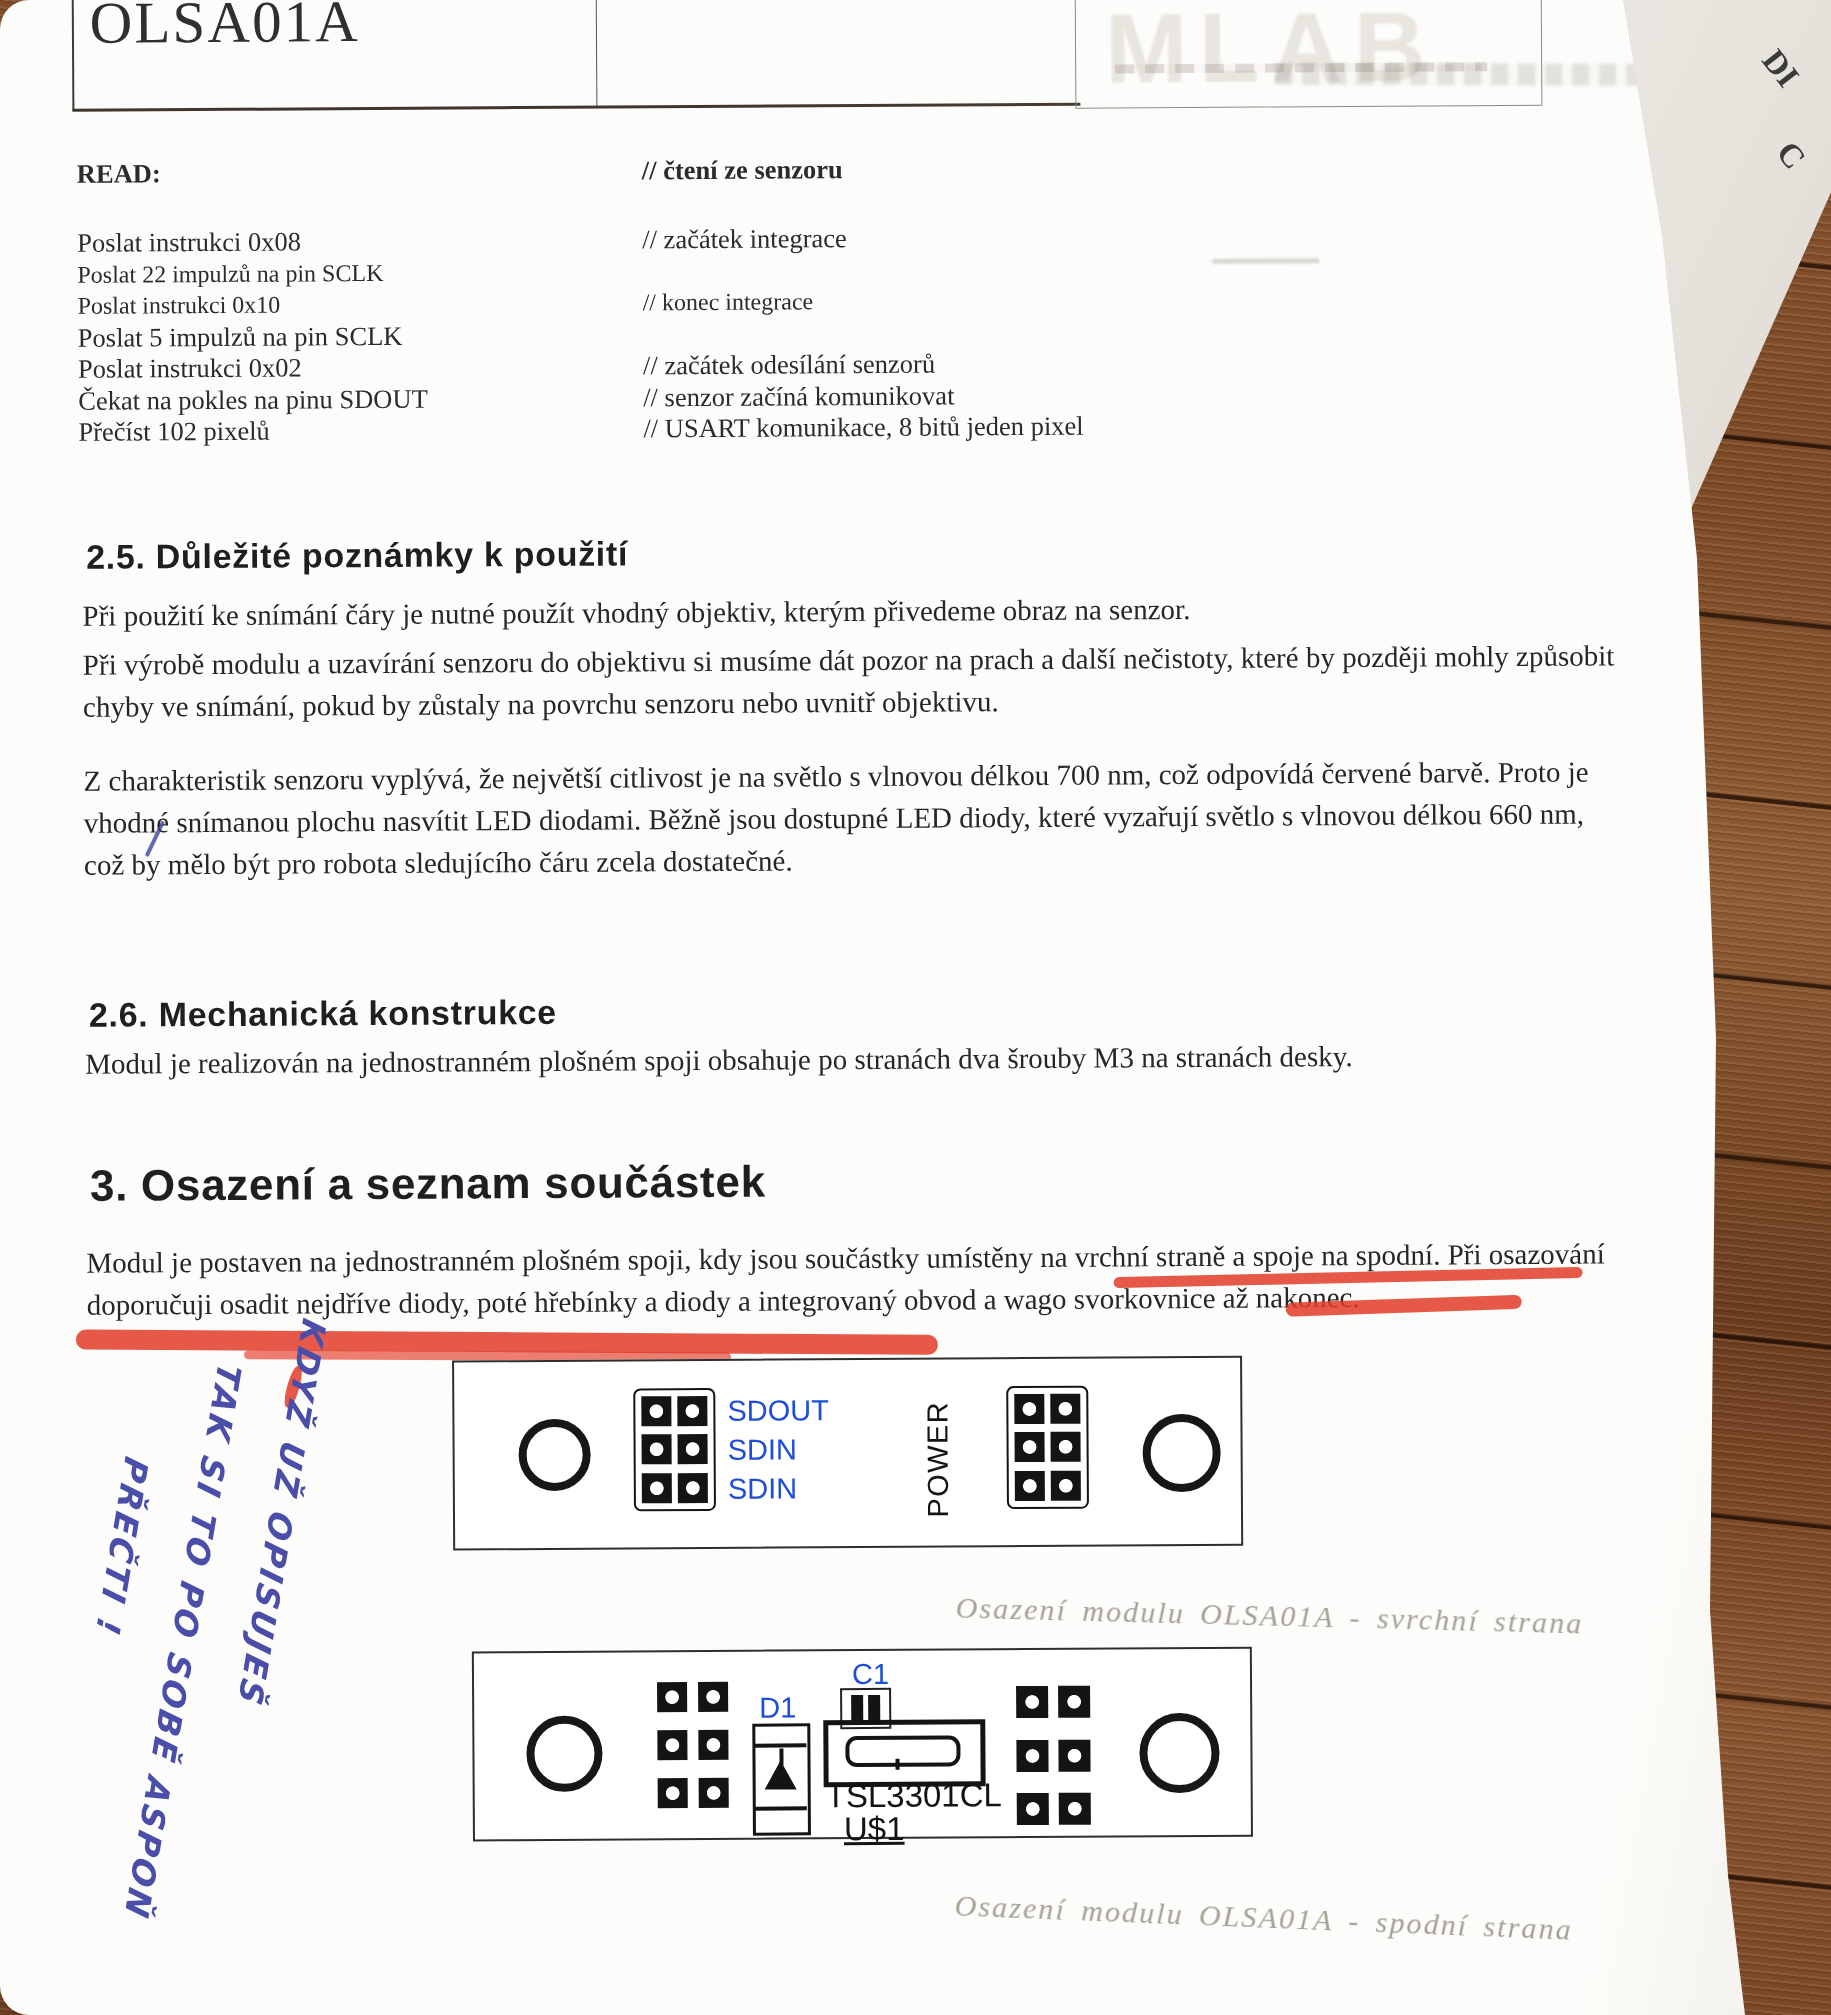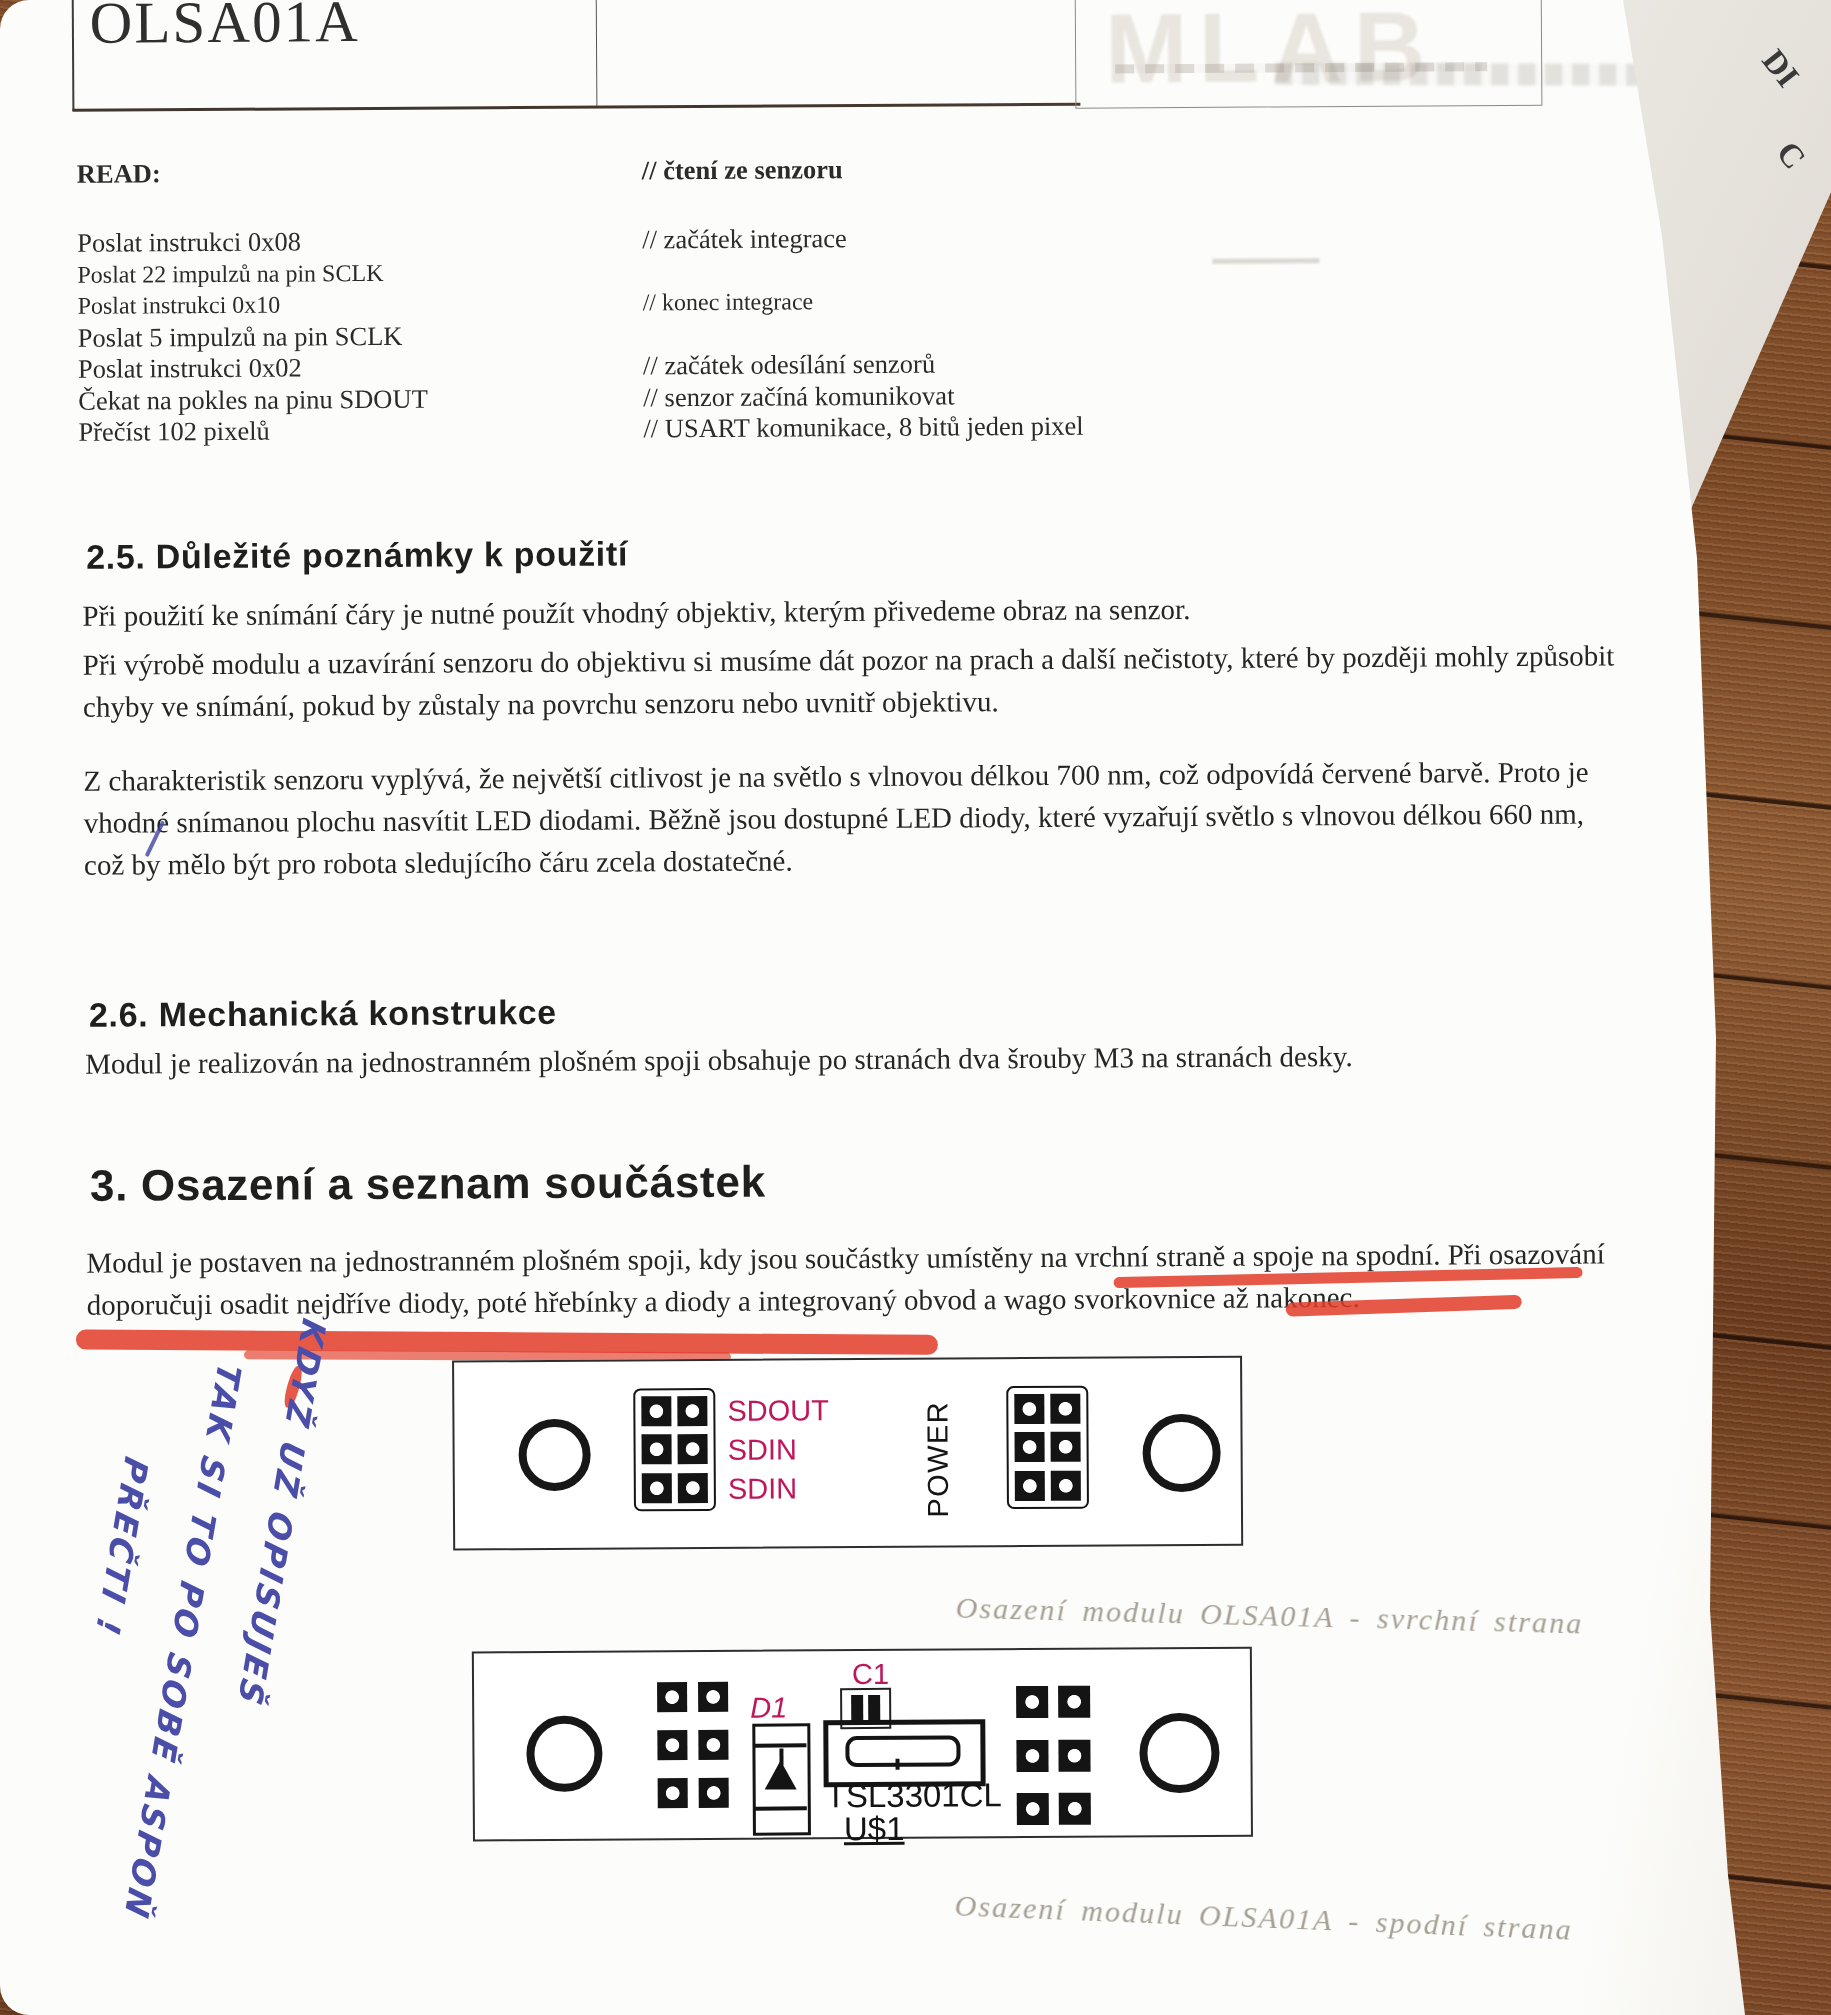--- a/index.html
+++ b/index.html
@@ -90,27 +90,27 @@
   .hole{position:absolute;border:8.6px solid #171717;border-radius:50%;background:#fff;}
   .hdr-outline{position:absolute;display:grid;grid-template-columns:repeat(2,30px);gap:8.6px 6.4px;
     border:2.9px solid #141414;border-radius:7.2px;padding:5.7px;background:#fff;}
   .hdr-plain{position:absolute;display:grid;}
   .pad{background:radial-gradient(circle at 50% 50%, #fff 0 6.4px, #141414 7.2px);}
   .hdr-outline .pad{width:30px;height:30px;}
   .hp-l{left:183px;top:30px;grid-template-columns:repeat(2,30px);gap:18px 11.4px;}
   .hp-r{left:542px;top:36px;grid-template-columns:repeat(2,32px);gap:21.5px 10px;}
   .hp-l .pad{width:30px;height:30px;}
   .hp-r .pad{width:32px;height:32px;}
-  .pin-label{position:absolute;font-family:"Liberation Sans",sans-serif;font-size:29px;color:#be185d;}
+  .pin-label{position:absolute;font-family:"Liberation Sans",sans-serif;font-size:29px;color:#1d4ed8;}
   #vlabel-power{position:absolute;left:467px;top:29px;height:129px;
     writing-mode:vertical-rl;transform:rotate(180deg);
     font-family:"Liberation Sans",sans-serif;font-size:29px;color:#141414;letter-spacing:1.4px;}
 
   
-  #d1-label{left:276px;top:40px;font-style:italic;}
+  #d1-label{left:285px;top:40px;}
   #d1-body{position:absolute;left:278px;top:72px;width:52px;height:106px;border:3.6px solid #141414;}
   #d1-line-top{position:absolute;left:-0.7px;top:17px;width:52px;height:3.6px;background:#141414;}
   #d1-line-bot{position:absolute;left:-0.7px;top:80px;width:52px;height:3.6px;background:#141414;}
   #d1-tri{position:absolute;left:9.3px;top:34px;width:0;height:0;
     border-left:16.5px solid transparent;border-right:16.5px solid transparent;border-bottom:29px solid #141414;}
   #d1-stem{position:absolute;left:23.6px;top:21.5px;width:4.3px;height:17px;background:#141414;}
   #c1-label{left:378px;top:7.2px;text-align:center;}
   #c1-body{position:absolute;left:366px;top:37px;width:47px;height:37px;border:2.1px solid #222;
     display:flex;align-items:center;justify-content:center;gap:5.7px;}
   .c1-bar{width:11.4px;height:27px;background:#141414;}

